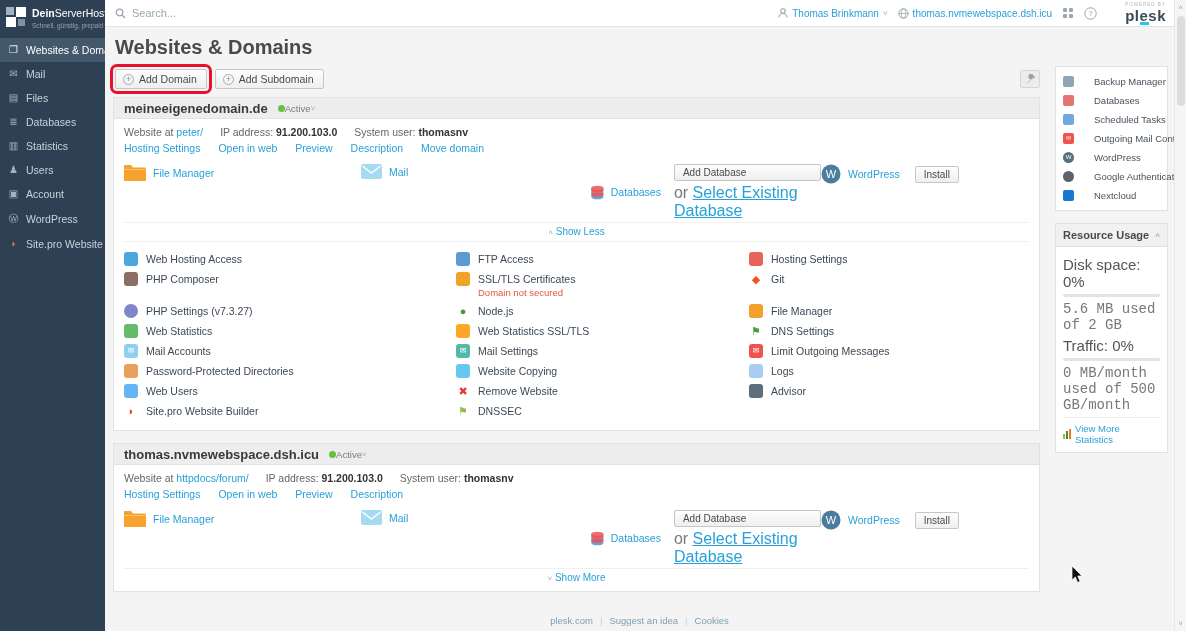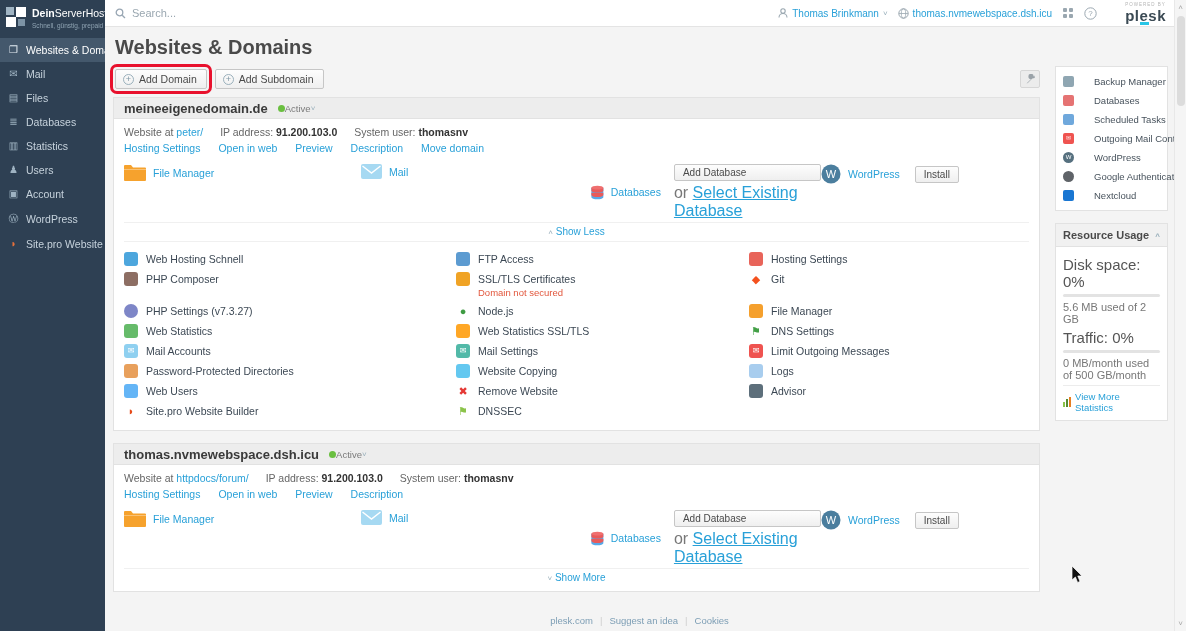--- a/index.html
+++ b/index.html
@@ -82,21 +82,21 @@
   
   .rightcol { position:absolute; left:1055px; top:66px; width:113px; }
   .tools-panel { background:#fff; border:1px solid #e2e2e2; padding:5px 7px; }
   .tool-item { display:flex; align-items:center; gap:20px; padding:4px 0; font-size:9.5px; color:#47525c; cursor:pointer; white-space:nowrap; }
   .tool-chip { width:11px; height:11px; border-radius:2px; flex:none; color:#fff; font-size:6px; line-height:11px; text-align:center; }
   .resource-panel { background:#fff; border:1px solid #e2e2e2; margin-top:12px; }
   .resource-head { background:#f1f1f1; border-bottom:1px solid #e2e2e2; padding:5px 7px; font-size:11px; font-weight:bold; color:#4a4a4a; display:flex; justify-content:space-between; align-items:center; }
   .resource-body { padding:6px 7px 7px 7px; }
   .res-label { font-size:15px; color:#555; margin-top:3px; }
   .res-bar { height:3px; background:#e3e3e3; border-radius:2px; margin:4px 0; }
-  .res-cap { font-size:11px; color:#777; margin-bottom:4px; }
+  .res-cap { font-size:14px; color:#777; margin-bottom:4px;font-family:Liberation Mono, monospace; }
   .res-link { display:flex; align-items:center; gap:4px; border-top:1px solid #ececec; padding-top:5px; margin-top:2px; font-size:9.5px; }
   .mini-bars { display:flex; align-items:flex-end; gap:1px; height:10px; }
   .mini-bars i { width:2px; background:#6aا;} 
   .mb1{height:5px;background:#8bc34a;} .mb2{height:8px;background:#558b2f;} .mb3{height:10px;background:#e67e22;}
   .mini-bars i{display:block;width:2px;}
   
   .footer { position:absolute; left:105px; bottom:5px; width:1069px; text-align:center; font-size:9.5px; color:#9b9b9b; }
   .footer a { color:#7d9eb5; text-decoration:none; cursor:pointer; }
   .footer .sep { color:#cfcfcf; margin:0 7px; }
   
@@ -288,21 +288,21 @@
         </span>
       </div>
       <div class="toggle-row">
         <span class="chev">˄</span>
         <span>Show Less</span>
       </div>
       <div class="features">
 
         <span class="feat">
             <span class="chip" style="background: rgb(77, 166, 221);"></span>
-            <span class="feat-label">Web Hosting Schnell</span>
+            <span class="feat-label">Web Hosting Access</span>
           </span>
         <span class="feat">
             <span class="chip" style="background: rgb(92, 155, 209);"></span>
             <span class="feat-label">FTP Access</span>
           </span>
         <span class="feat">
             <span class="chip" style="background: rgb(232, 100, 90);"></span>
             <span class="feat-label">Hosting Settings</span>
           </span>
 

